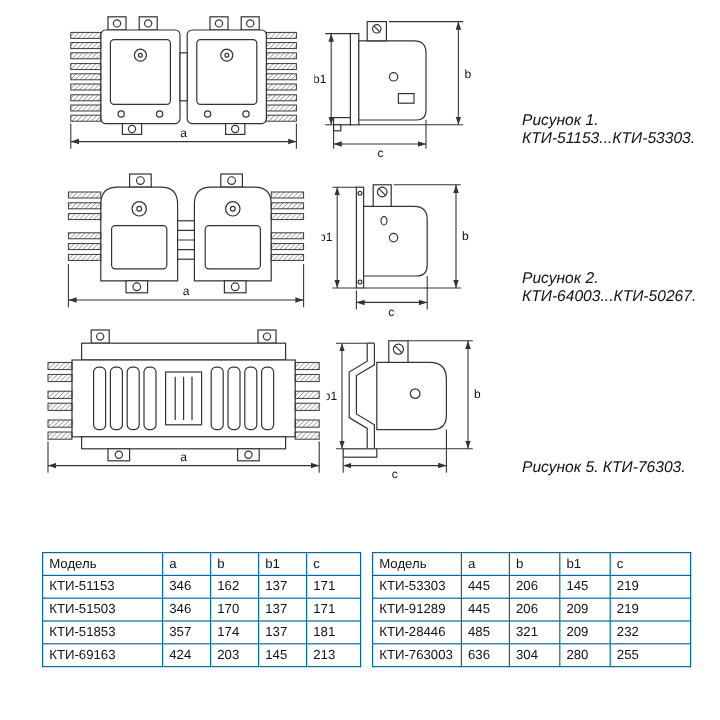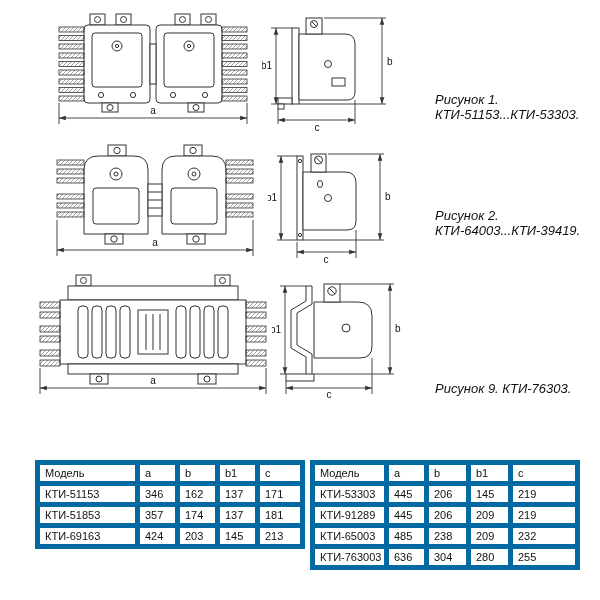--- a/index.html
+++ b/index.html
@@ -5,21 +5,21 @@
   * { margin:0; padding:0; box-sizing:border-box; }
   html,body { width:600px; height:600px; }
   body { background:#ffffff; font-family:"Liberation Sans", sans-serif; color:#111; position:relative; overflow:hidden; }
   .page { position:relative; width:600px; height:600px; background:#fff; }
   .abs { position:absolute; }
   svg { display:block; }
   svg text { font-family:"Liberation Sans", sans-serif; font-size:10px; fill:#111; stroke:none; }
   .caption { position:absolute; font-size:13px; line-height:15px; color:#111;font-style:italic; }
   table.dims { border-collapse:collapse; font-size:11px; table-layout:fixed; background:#fff; }
   table.dims th, table.dims td {
-    border:5px solid #0369a1; padding:2px 5px; font-weight:normal;
+    border:1px solid #0369a1; padding:2px 5px; font-weight:normal;
     text-align:left; height:19px; white-space:nowrap; overflow:hidden;
   }
 </style>
 </head>
 <body>
 
 <div class="page">
 
   <svg class="abs" style="left:57px;top:12px" width="192" height="120" viewBox="0 0 192 120">
     <defs>
@@ -202,23 +202,23 @@
       <line x1="13" y1="14" x2="13" y2="98" marker-start="url(#ar4)" marker-end="url(#ar4)"></line>
       <line x1="29" y1="100" x2="29" y2="116"></line>
       <line x1="88" y1="88" x2="88" y2="116"></line>
       <line x1="29" y1="110" x2="88" y2="110" marker-start="url(#ar4)" marker-end="url(#ar4)"></line>
     </g>
     <text x="117" y="58" text-anchor="start">b</text>
     <text x="9" y="59" text-anchor="end">b1</text>
     <text x="58" y="121" text-anchor="middle">c</text>
   </svg>
 
-  <div class="caption" style="left:435px;top:208px">
+  <div class="caption" style="left:435px;top:224px">
     <div>Рисунок 2.</div>
-    <div>КТИ-64003...КТИ-39419.</div>
+    <div>КТИ-64003...КТИ-50267.</div>
   </div>
 
   <svg class="abs" style="left:38px;top:270px" width="230" height="130" viewBox="0 0 230 130">
     <defs>
       <pattern id="h3" patternUnits="userSpaceOnUse" width="4" height="4">
         <path d="M0,4 L4,0" stroke="#777" stroke-width="0.7"></path>
       </pattern>
       <marker id="ar5" viewBox="0 0 10 10" refX="9.5" refY="5" markerWidth="8" markerHeight="8" orient="auto-start-reverse">
         <path d="M0,1.8 L9.5,5 L0,8.2 z" fill="#333"></path>
       </marker>
@@ -299,21 +299,21 @@
       <line x1="14" y1="111" x2="14" y2="124"></line>
       <line x1="100" y1="88" x2="100" y2="124"></line>
       <line x1="14" y1="118" x2="100" y2="118" marker-start="url(#ar6)" marker-end="url(#ar6)"></line>
     </g>
     <text x="123" y="62" text-anchor="start">b</text>
     <text x="9" y="63" text-anchor="end">b1</text>
     <text x="57" y="128" text-anchor="middle">c</text>
   </svg>
 
   <div class="caption" style="left:435px;top:381px">
-    <div>Рисунок 9. КТИ-76303.</div>
+    <div>Рисунок 5. КТИ-76303.</div>
   </div>
 
   <table class="dims abs" style="left:35px;top:460px;width:265px">
     <colgroup>
       <col style="width:100px">
         <col style="width:40px">
         <col style="width:40px">
         <col style="width:40px">
         <col style="width:45px">
     </colgroup>
@@ -328,20 +328,27 @@
       </thead>
       <tbody>
         <tr>
           <td>КТИ-51153</td>
           <td>346</td>
           <td>162</td>
           <td>137</td>
           <td>171</td>
         </tr>
         <tr>
+          <td>КТИ-51503</td>
+          <td>346</td>
+          <td>170</td>
+          <td>137</td>
+          <td>171</td>
+        </tr>
+        <tr>
           <td>КТИ-51853</td>
           <td>357</td>
           <td>174</td>
           <td>137</td>
           <td>181</td>
         </tr>
         <tr>
           <td>КТИ-69163</td>
           <td>424</td>
           <td>203</td>
@@ -377,23 +384,23 @@
           <td>219</td>
         </tr>
         <tr>
           <td>КТИ-91289</td>
           <td>445</td>
           <td>206</td>
           <td>209</td>
           <td>219</td>
         </tr>
         <tr>
-          <td>КТИ-65003</td>
+          <td>КТИ-28446</td>
           <td>485</td>
-          <td>238</td>
+          <td>321</td>
           <td>209</td>
           <td>232</td>
         </tr>
         <tr>
           <td>КТИ-763003</td>
           <td>636</td>
           <td>304</td>
           <td>280</td>
           <td>255</td>
         </tr>

